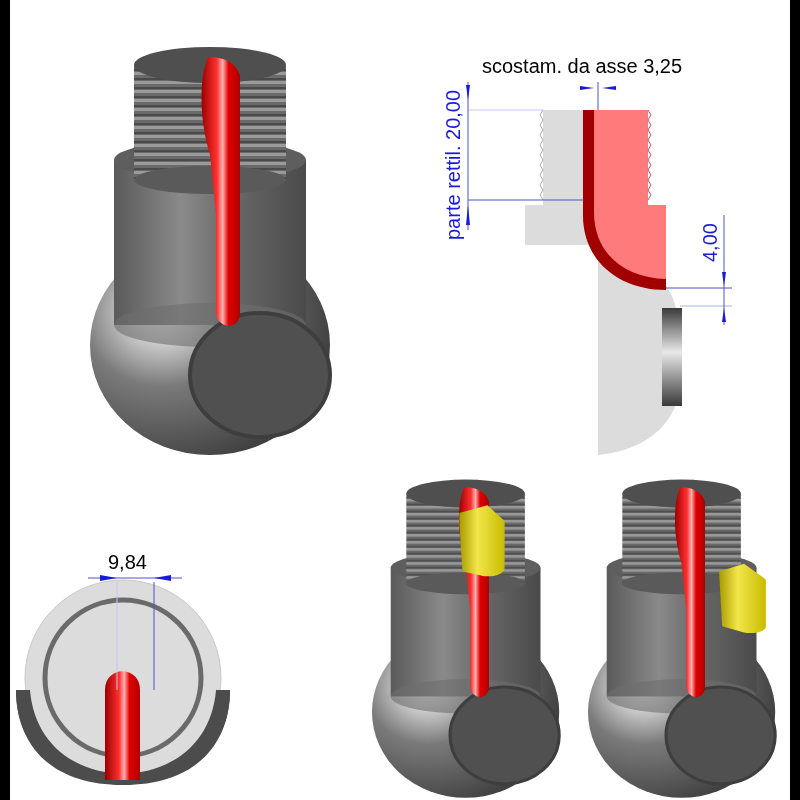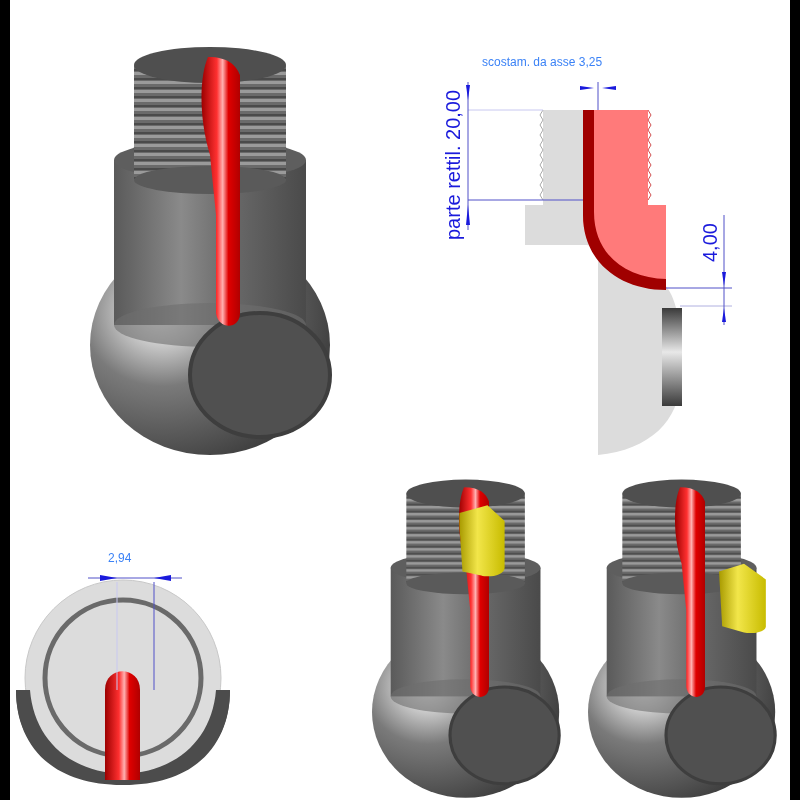--- a/index.html
+++ b/index.html
@@ -1,20 +1,20 @@
 <!DOCTYPE html>
 <html><head>
   <meta charset="utf-8">
   <style>
     html, body { margin: 0; padding: 0; }
     body { width: 800px; height: 800px; position: relative; overflow: hidden; background: #ffffff; font-family: "Liberation Sans", sans-serif; }
     .bar-left { position: absolute; left: 0; top: 0; width: 10px; height: 800px; background: #000; }
     .bar-right { position: absolute; left: 790px; top: 0; width: 10px; height: 800px; background: #000; }
     .canvas { position: absolute; left: 0; top: 0; width: 800px; height: 800px; }
-    .label { position: absolute; color: #3b82f6; font-size: 12px; white-space: nowrap; line-height: 1; }
+    .label { position: absolute; color: #000000; font-size: 20px; white-space: nowrap; line-height: 1; }
     .label-vert { position: absolute; color: #1a1adc; font-size: 20px; white-space: nowrap; line-height: 1; transform-origin: left top; transform: rotate(-90deg); }
   </style>
 </head>
 <body>
 
 <div class="bar-left"></div>
 <div class="bar-right"></div>
 
 <svg class="canvas" viewBox="0 0 800 800" xmlns="http://www.w3.org/2000/svg">
   <defs>
@@ -119,21 +119,21 @@
     <path d="M722,272 L726,272 L724,286 z"></path>
     <path d="M722,322 L726,322 L724,308 z"></path>
   </g>
 
   </svg>
 <div></div>
 
 <div class="label" style="left:482px; top:56px;">scostam. da asse 3,25</div>
 <div class="label-vert" style="left:443px; top:240px;">parte rettil. 20,00</div>
 <div class="label-vert" style="left:700px; top:262px;">4,00</div>
-<div class="label" style="left:108px; top:552px;">2,94</div>
+<div class="label" style="left:108px; top:552px;">9,84</div>
 
 <svg class="canvas" viewBox="0 0 800 800" xmlns="http://www.w3.org/2000/svg" style="pointer-events:none;">
 
   <g>
     <path d="M16,690 L230,690 C230,740 200,780 123,785 C46,780 16,740 16,690 z" fill="url(#gCup)"></path>
     <circle cx="123" cy="678" r="98" fill="#dcdcdc" stroke="#c8c8c8"></circle>
     <path d="M16,690 L30,690 C34,740 70,772 123,774 C176,772 212,740 216,690 L230,690 C230,740 200,785 123,785 C46,785 16,740 16,690 z" fill="#4c4c4c"></path>
     <circle cx="123" cy="678" r="78" fill="none" stroke="#6a6a6a" stroke-width="5"></circle>
     <path d="M105,780 L105,690 C105,665 140,665 140,690 L140,780 z" fill="url(#gRed)"></path>
     <line x1="117" y1="582" x2="117" y2="690" stroke="#c8c8f0" stroke-width="1"></line>

